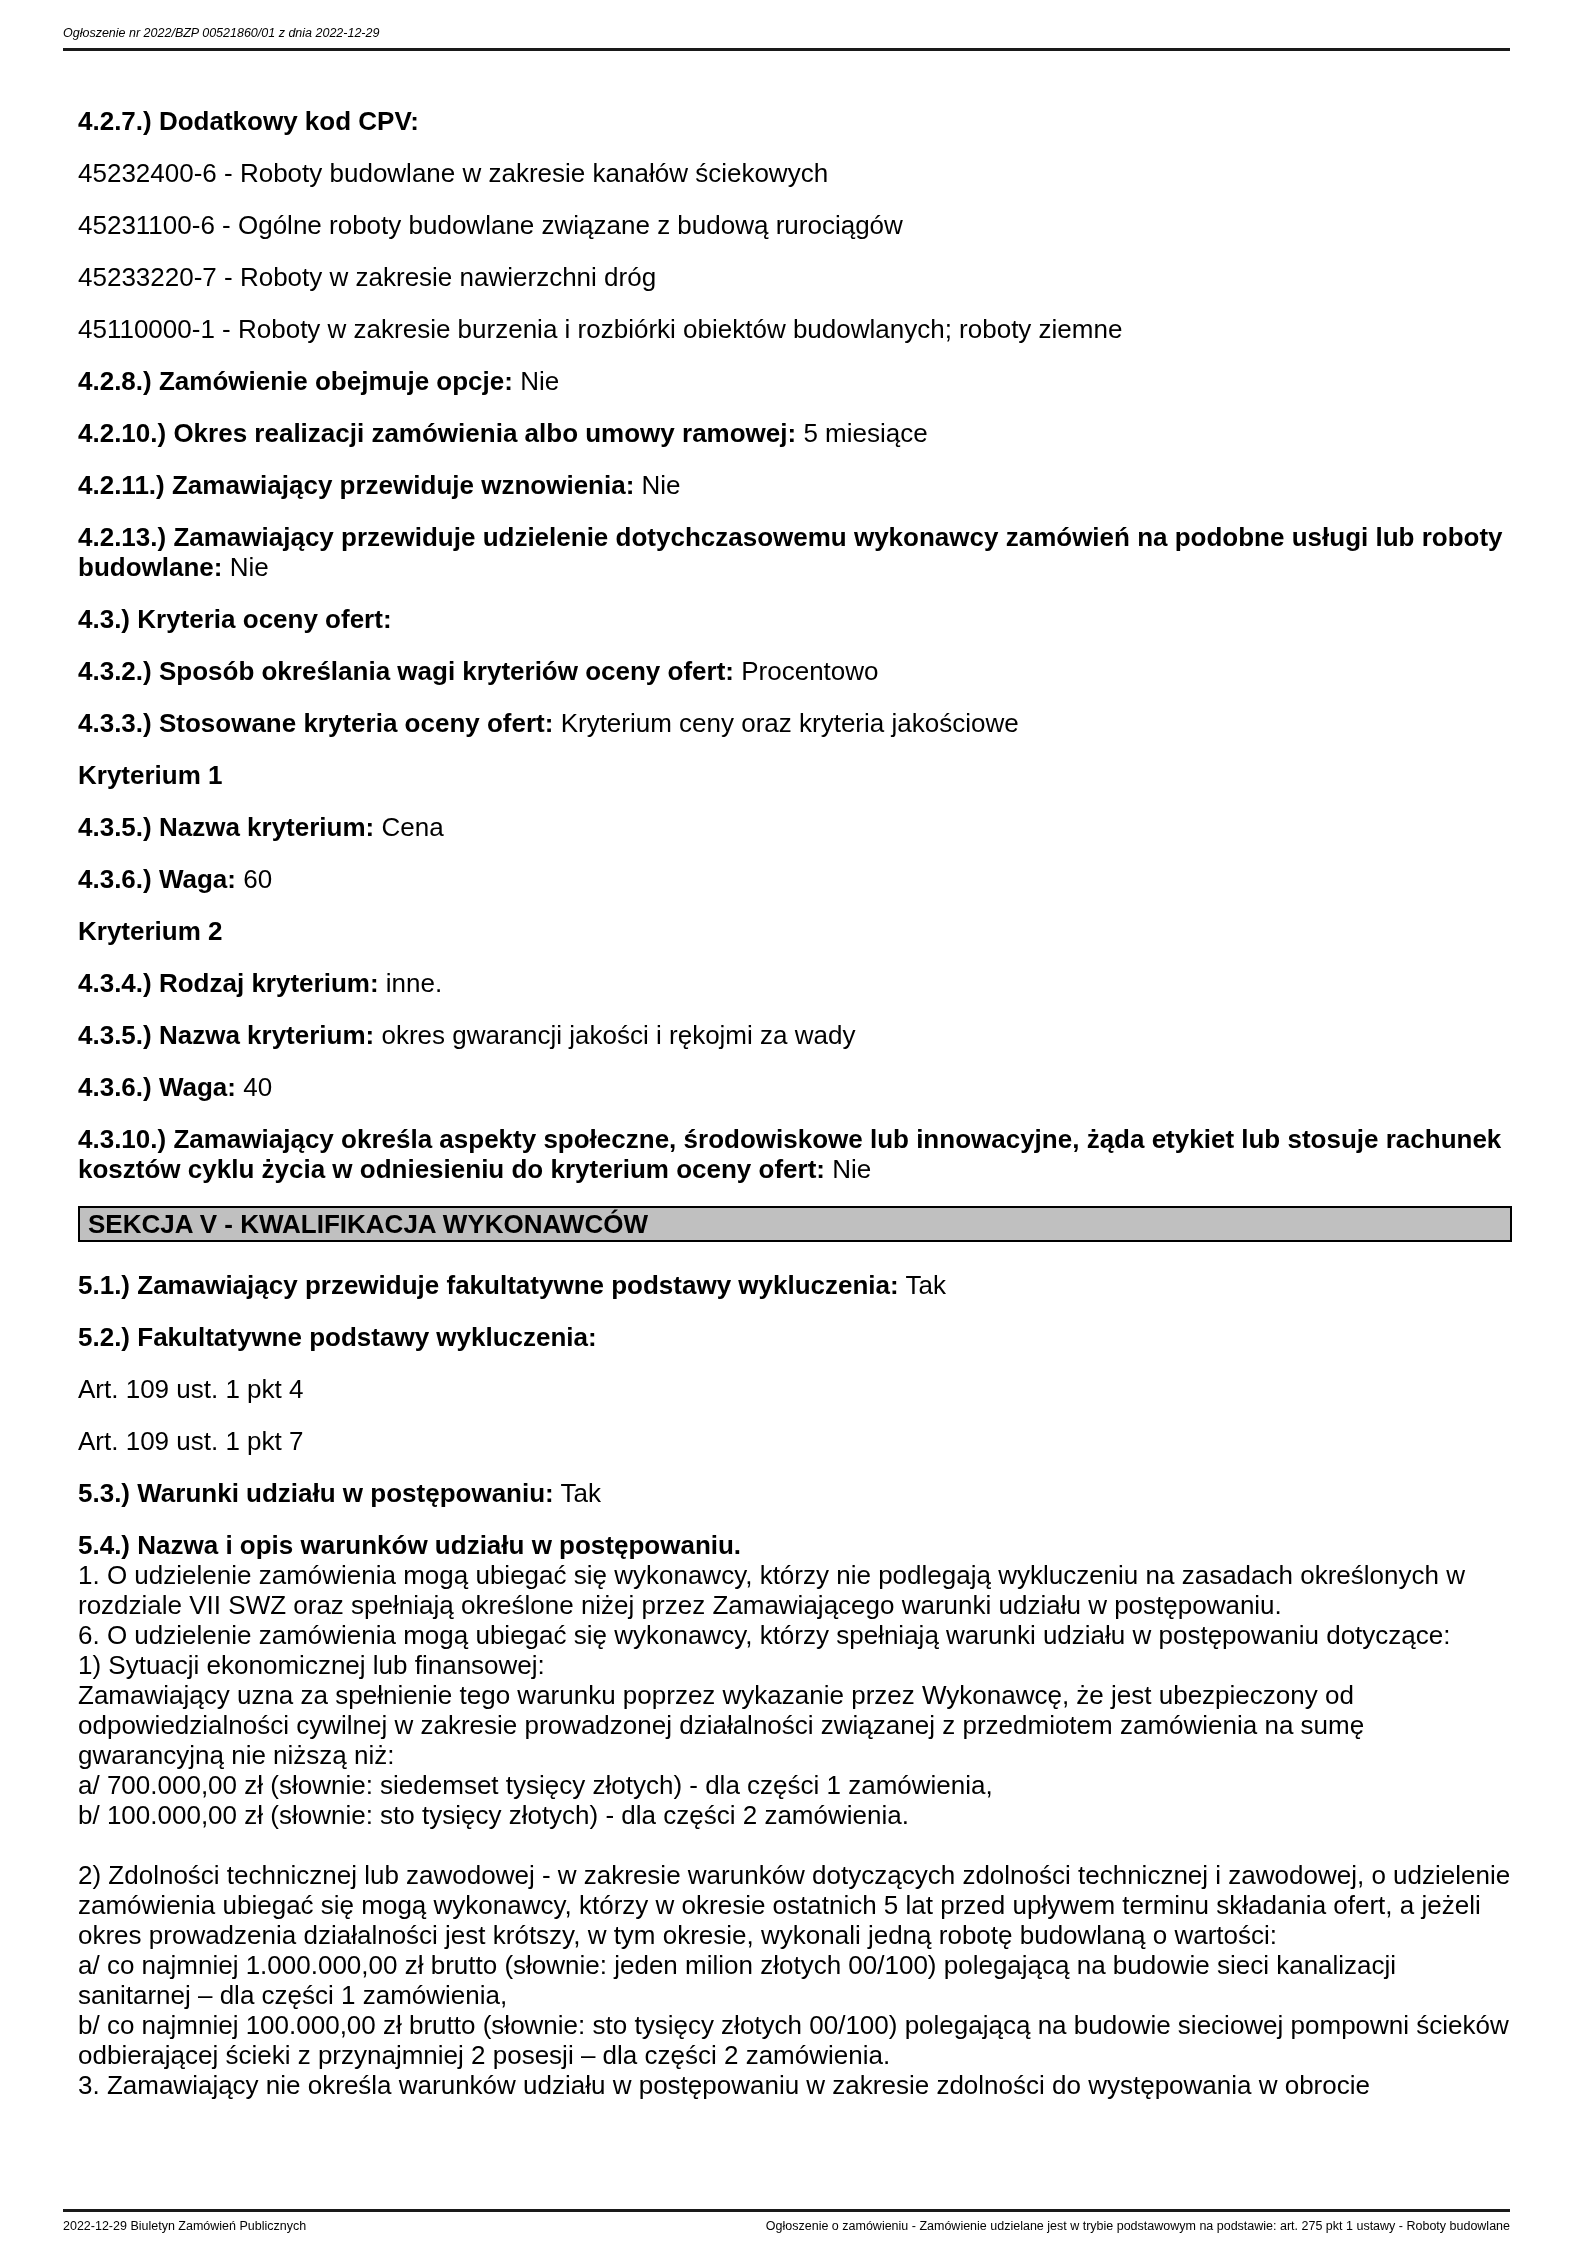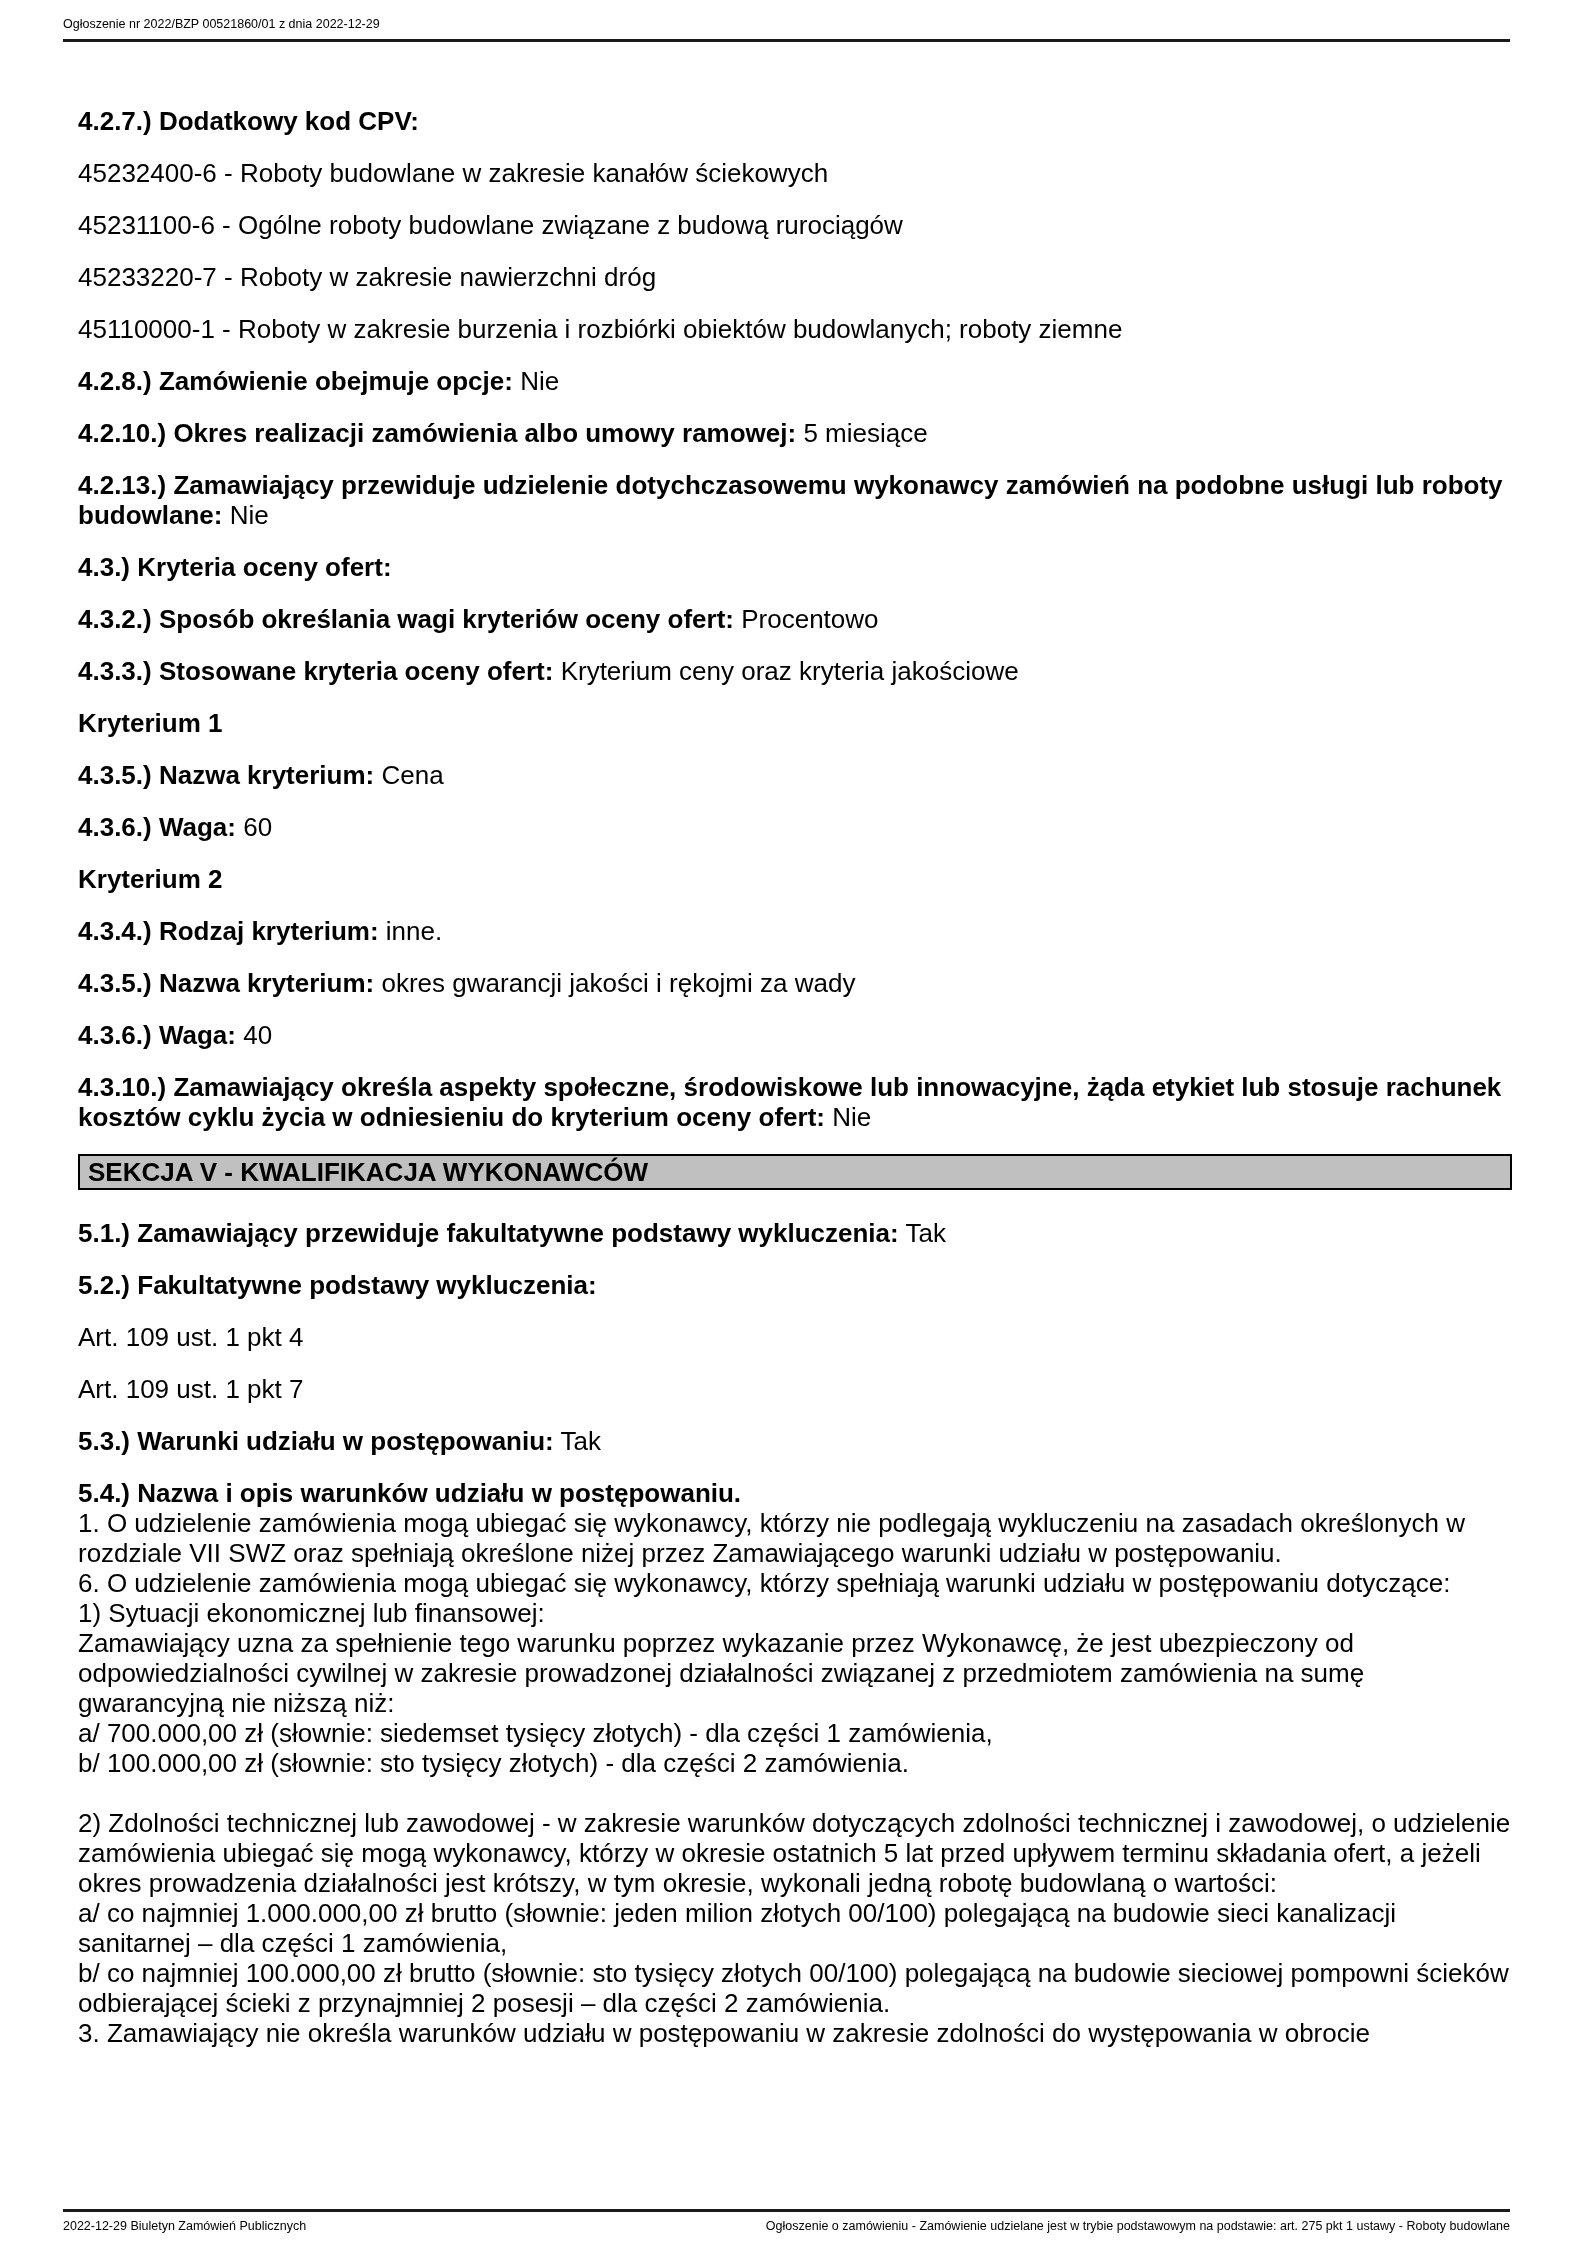--- a/index.html
+++ b/index.html
@@ -12,24 +12,25 @@
     color: #000000;
     overflow: hidden;
   }
   .header {
     position: absolute;
     top: 0;
     left: 63px;
     width: 1447px;
   }
   .header-note {
-    padding-top: 16px;
+    padding-top: 25px;
     font-size: 12.5px;
     line-height: 16px;
     color: #000000;
+    font-style: italic;
   }
   .header-rule {
     margin-top: 7px;
     height: 3px;
     background: #1a1a1a;
   }
   .main {
     position: absolute;
     top: 106px;
     left: 78px;
@@ -77,20 +78,21 @@
   </div>
 
   <div class="main">
       <p class="para"><b>4.2.7.) Dodatkowy kod CPV:</b></p>
       <p class="para">45232400-6 - Roboty budowlane w zakresie kanałów ściekowych</p>
       <p class="para">45231100-6 - Ogólne roboty budowlane związane z budową rurociągów</p>
       <p class="para">45233220-7 - Roboty w zakresie nawierzchni dróg</p>
       <p class="para">45110000-1 - Roboty w zakresie burzenia i rozbiórki obiektów budowlanych; roboty ziemne</p>
       <p class="para"><b>4.2.8.) Zamówienie obejmuje opcje:</b> <span>Nie</span></p>
       <p class="para"><b>4.2.10.) Okres realizacji zamówienia albo umowy ramowej:</b> <span>5 miesiące</span></p>
+      <p class="para"><b>4.2.11.) Zamawiający przewiduje wznowienia:</b> <span>Nie</span></p>
       <p class="para"><b>4.2.13.) Zamawiający przewiduje udzielenie dotychczasowemu wykonawcy zamówień na podobne usługi lub roboty budowlane:</b> <span>Nie</span></p>
       <p class="para"><b>4.3.) Kryteria oceny ofert:</b></p>
       <p class="para"><b>4.3.2.) Sposób określania wagi kryteriów oceny ofert:</b> <span>Procentowo</span></p>
       <p class="para"><b>4.3.3.) Stosowane kryteria oceny ofert:</b> <span>Kryterium ceny oraz kryteria jakościowe</span></p>
       <p class="para"><b>Kryterium 1</b></p>
       <p class="para"><b>4.3.5.) Nazwa kryterium:</b> <span>Cena</span></p>
       <p class="para"><b>4.3.6.) Waga:</b> <span>60</span></p>
       <p class="para"><b>Kryterium 2</b></p>
       <p class="para"><b>4.3.4.) Rodzaj kryterium:</b> <span>inne.</span></p>
       <p class="para"><b>4.3.5.) Nazwa kryterium:</b> <span>okres gwarancji jakości i rękojmi za wady</span></p>

